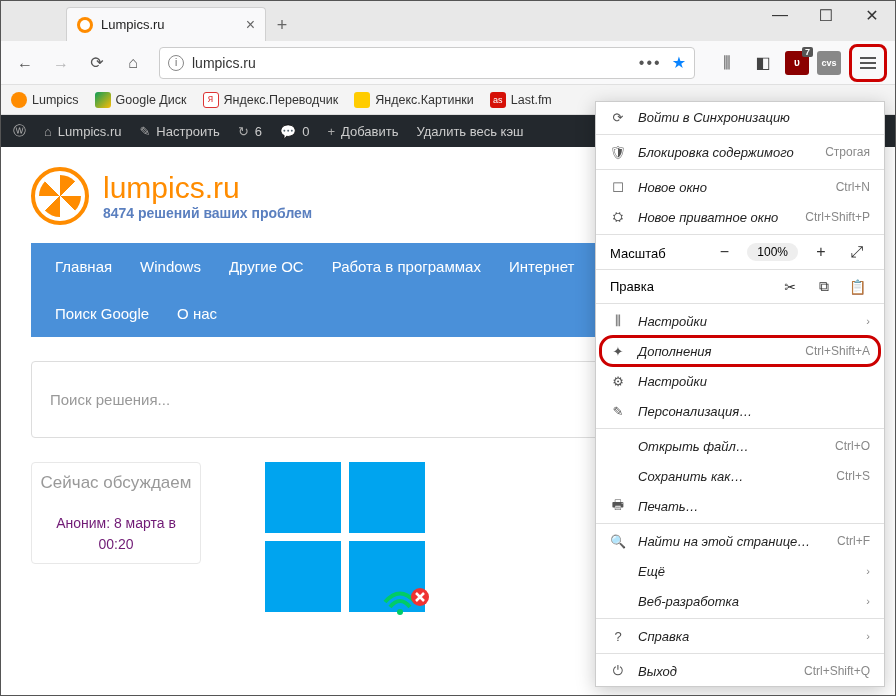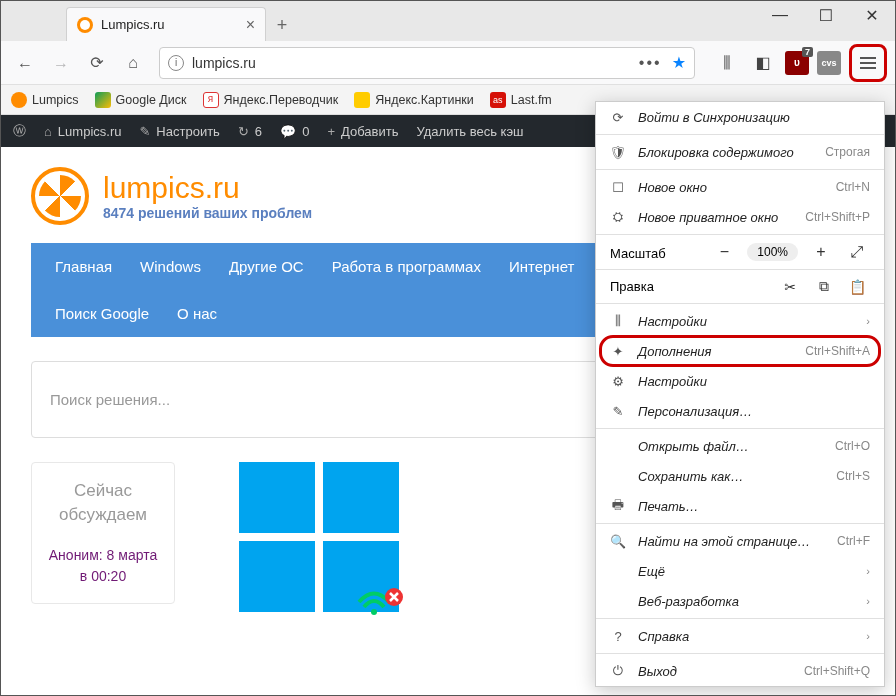--- a/index.html
+++ b/index.html
@@ -48,21 +48,21 @@
 .page { padding: 10px 30px; }
 .site-header { display: flex; align-items: center; gap: 14px; padding: 10px 0 18px; }
 .logo-circle { width: 58px; height: 58px; border: 4px solid #ff8c00; border-radius: 50%; position: relative; overflow: hidden; }
 .logo-circle::before { content: ""; position: absolute; inset: 4px; background: conic-gradient(#ff8c00 0 12.5%, #fff 12.5% 25%, #ff8c00 25% 37.5%, #fff 37.5% 50%, #ff8c00 50% 62.5%, #fff 62.5% 75%, #ff8c00 75% 87.5%, #fff 87.5% 100%); border-radius: 50%; }
 .site-title { font-size: 30px; color: #ff8c00; font-weight: 400; }
 .site-sub { font-size: 14px; color: #5a7fbf; font-weight: 600; }
 .nav-band { background: #4a90d9; color: #fff; padding: 0 24px; }
 .nav-row { display: flex; gap: 28px; padding: 15px 0; font-size: 15px; }
 .search-box { margin: 24px 0; border: 1px solid #ddd; border-radius: 4px; padding: 29px 18px; color: #999; font-size: 15px; }
 .discuss { margin-top: 20px; }
-.discuss-card { display: inline-block; vertical-align: top; width: 144px; padding: 16px; border: 1px solid #e8e8e8; border-radius: 4px; text-align: center; }
+.discuss-card { display: inline-block; vertical-align: top; width: 170px; padding: 8px; border: 1px solid #e8e8e8; border-radius: 4px; text-align: center; }
 .discuss-title { color: #999; font-size: 17px; line-height: 1.4; margin-bottom: 18px; }
 .discuss-meta { color: #701a75; font-size: 14px; line-height: 1.5; }
 .win-tile { display: inline-block; vertical-align: top; margin-left: 60px; position: relative; }
 .win-logo { width: 160px; height: 150px; display: grid; grid-template-columns: 1fr 1fr; grid-template-rows: 1fr 1fr; gap: 8px; }
 .win-logo div { background: #00a4ef; }
 .wifi-x { position: absolute; right: -5px; bottom: -5px; }
 
 
 .menu-panel { position: absolute; top: 100px; right: 10px; width: 290px; background: #fff; border: 1px solid #ccc; box-shadow: 0 4px 18px rgba(0,0,0,.22); font-size: 13px; z-index: 100; }
 .menu-item { display: flex; align-items: center; padding: 7px 14px; gap: 12px; color: #222; position: relative; }

